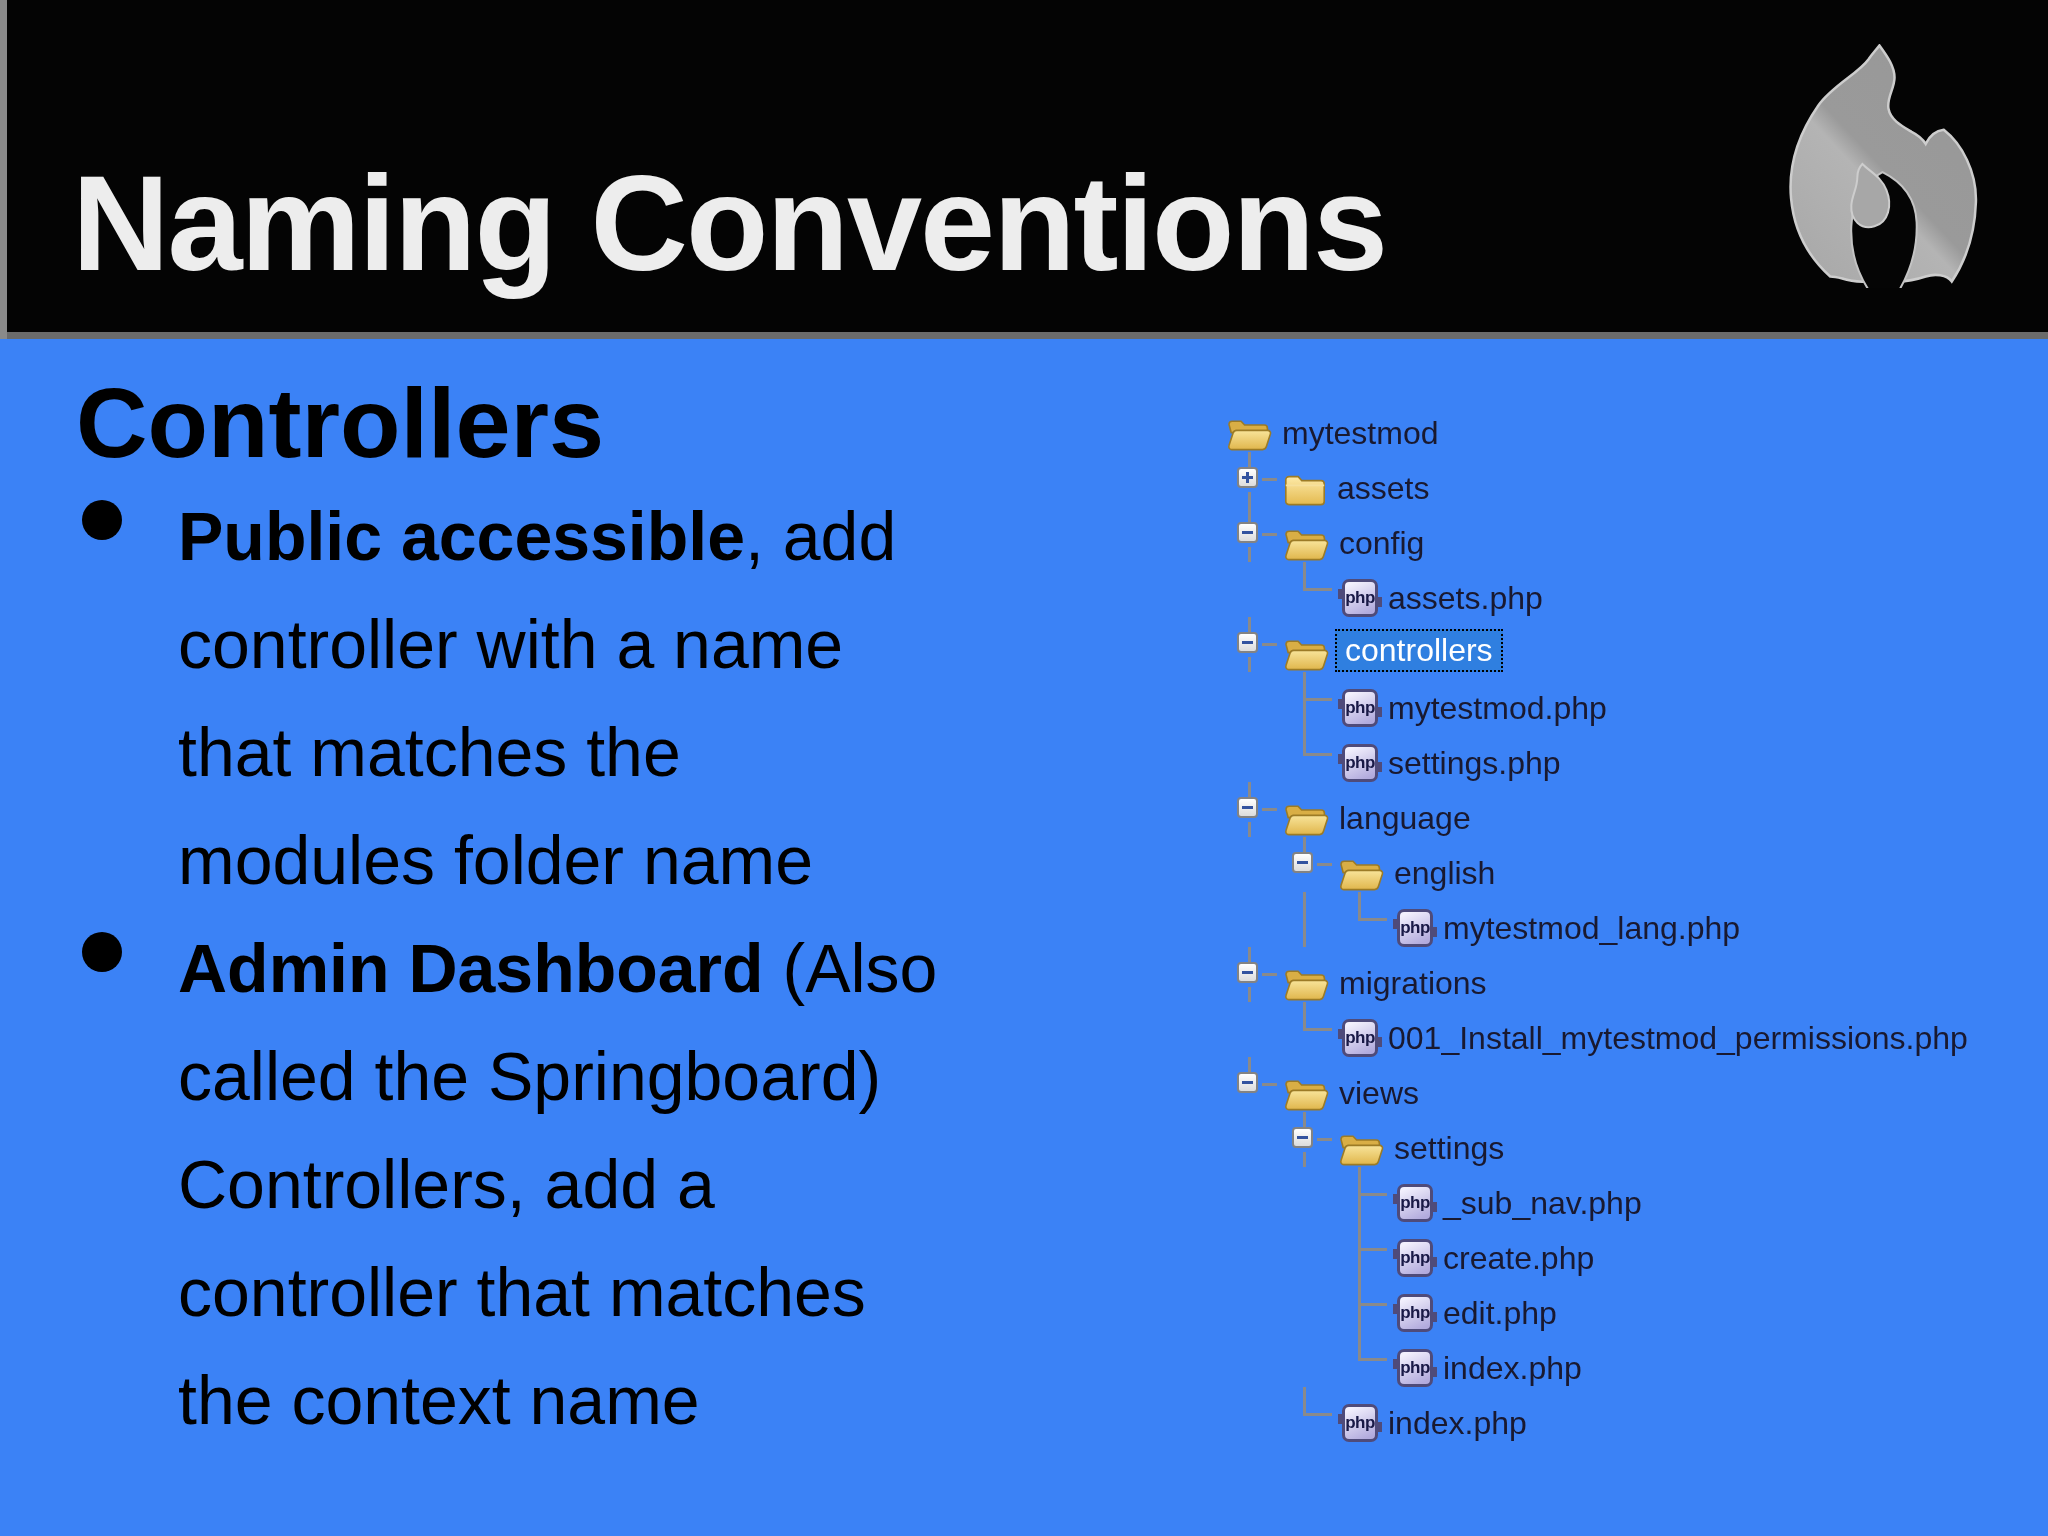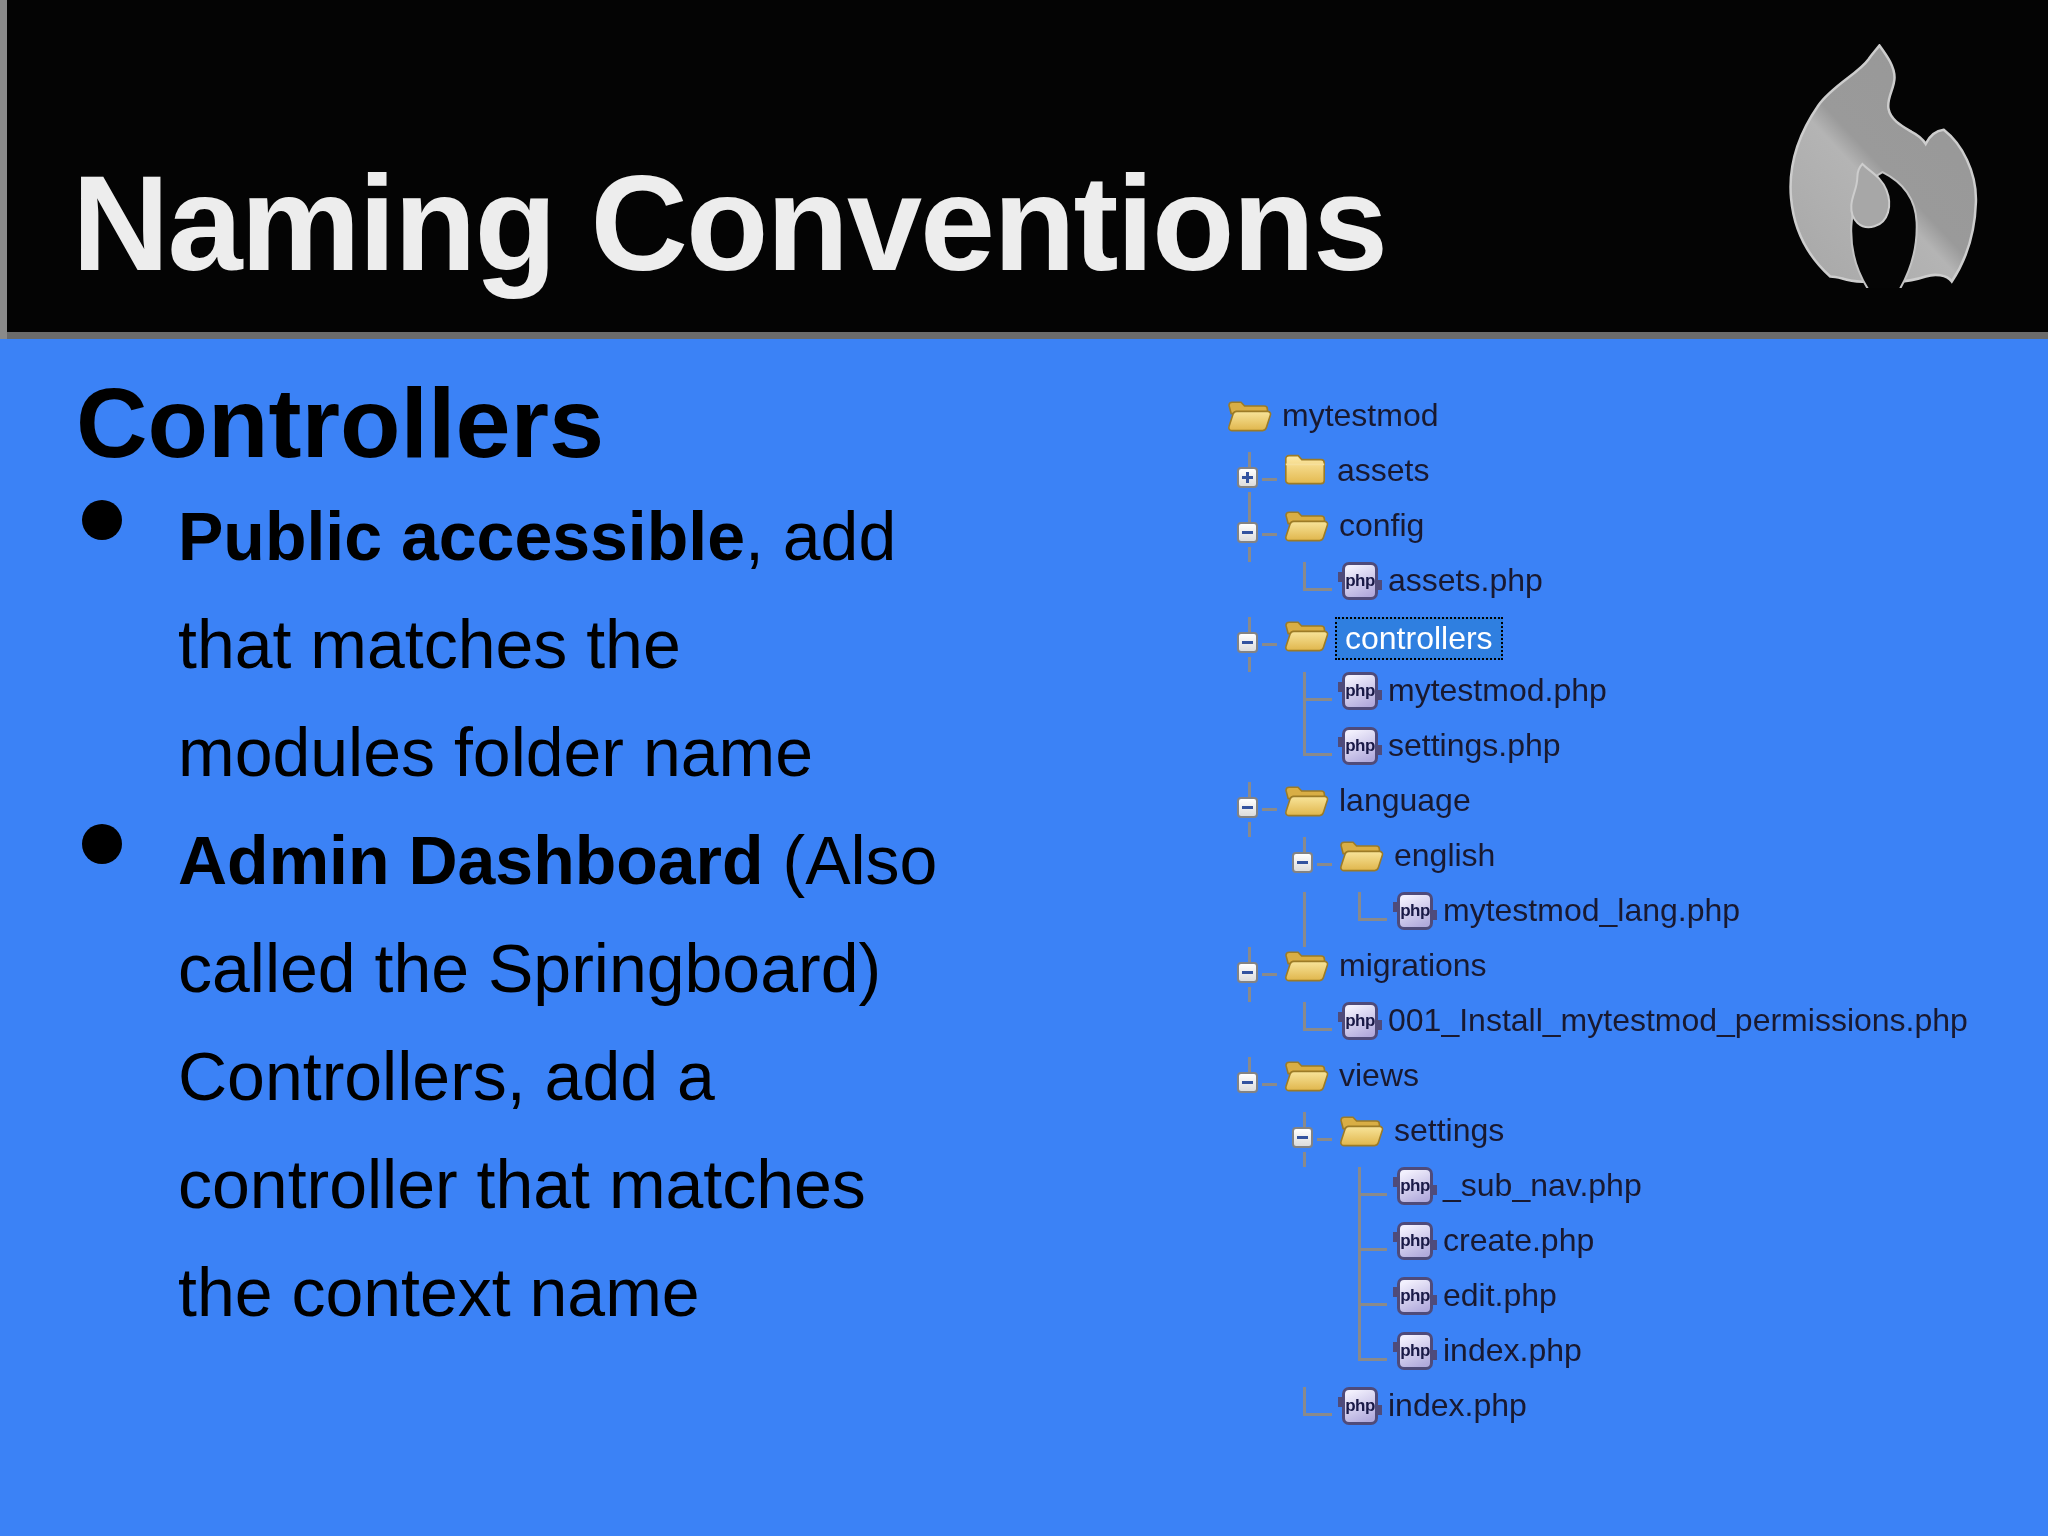--- a/index.html
+++ b/index.html
@@ -18,21 +18,21 @@
   .heading{position:absolute;left:76px;top:366px;font-size:99px;font-weight:700;color:#000;}
   ul.bullets{position:absolute;left:60px;top:482px;margin:0;padding:0;list-style:none;width:1180px;}
   ul.bullets li{position:relative;padding-left:118px;font-size:68px;line-height:108px;color:#000;
                 white-space:nowrap;}
   ul.bullets li::before{content:"";position:absolute;left:22px;top:18px;width:40px;height:40px;
                 border-radius:50%;background:#000;}
   ul.bullets .b{font-weight:700;}
 
   
   .tree{position:absolute;left:1222px;top:397px;}
-  .trow{display:flex;align-items:flex-start;height:55px;}
+  .trow{display:flex;align-items:flex-end;height:55px;}
   .gcell{width:55px;height:55px;position:relative;flex:none;}
   .gcell .seg{position:absolute;background:#8a8a8a;}
   .seg.v-full{left:26px;top:0;bottom:0;width:3px;}
   .seg.v-top{left:26px;top:0;height:27px;width:3px;}
   .seg.v-boxtop{left:26px;top:0;height:15px;width:3px;}
   .seg.v-boxbot{left:26px;top:40px;bottom:0;width:3px;}
   .seg.h-half{left:26px;right:0;top:26px;height:3px;}
   .seg.h-box{left:40px;right:0;top:26px;height:3px;}
   .ebox{position:absolute;left:15px;top:15px;width:21px;height:21px;border:2px solid #838383;
         border-radius:4px;background:linear-gradient(#ffffff,#dcdcdc);box-sizing:border-box;}
@@ -90,20 +90,21 @@
              C75 226 68 204 69 180 C70 154 82 136 100 126 Z" fill="#050505" stroke="#c4c4c4" stroke-width="2"></path>
     <path d="M80 118 C88 126 99 131 104 144 C110 159 106 176 92 180
              C79 184 68 174 69 159 C70 148 75 142 75 131 C75 125 77 121 80 118 Z" fill="#a7a7a7" stroke="#cdcdcd" stroke-width="2"></path>
   </svg>
 
   <div class="heading">Controllers</div>
 
   <ul class="bullets">
     <li>
       <div><span class="b">Public accessible</span><span>, add</span></div>
+      <div>controller with a name</div>
       <div>that matches the</div>
       <div>modules folder name</div>
     </li>
     <li>
       <div><span class="b">Admin Dashboard</span><span> (Also</span></div>
       <div>called the Springboard)</div>
       <div>Controllers, add a</div>
       <div>controller that matches</div>
       <div>the context name</div>
     </li>

